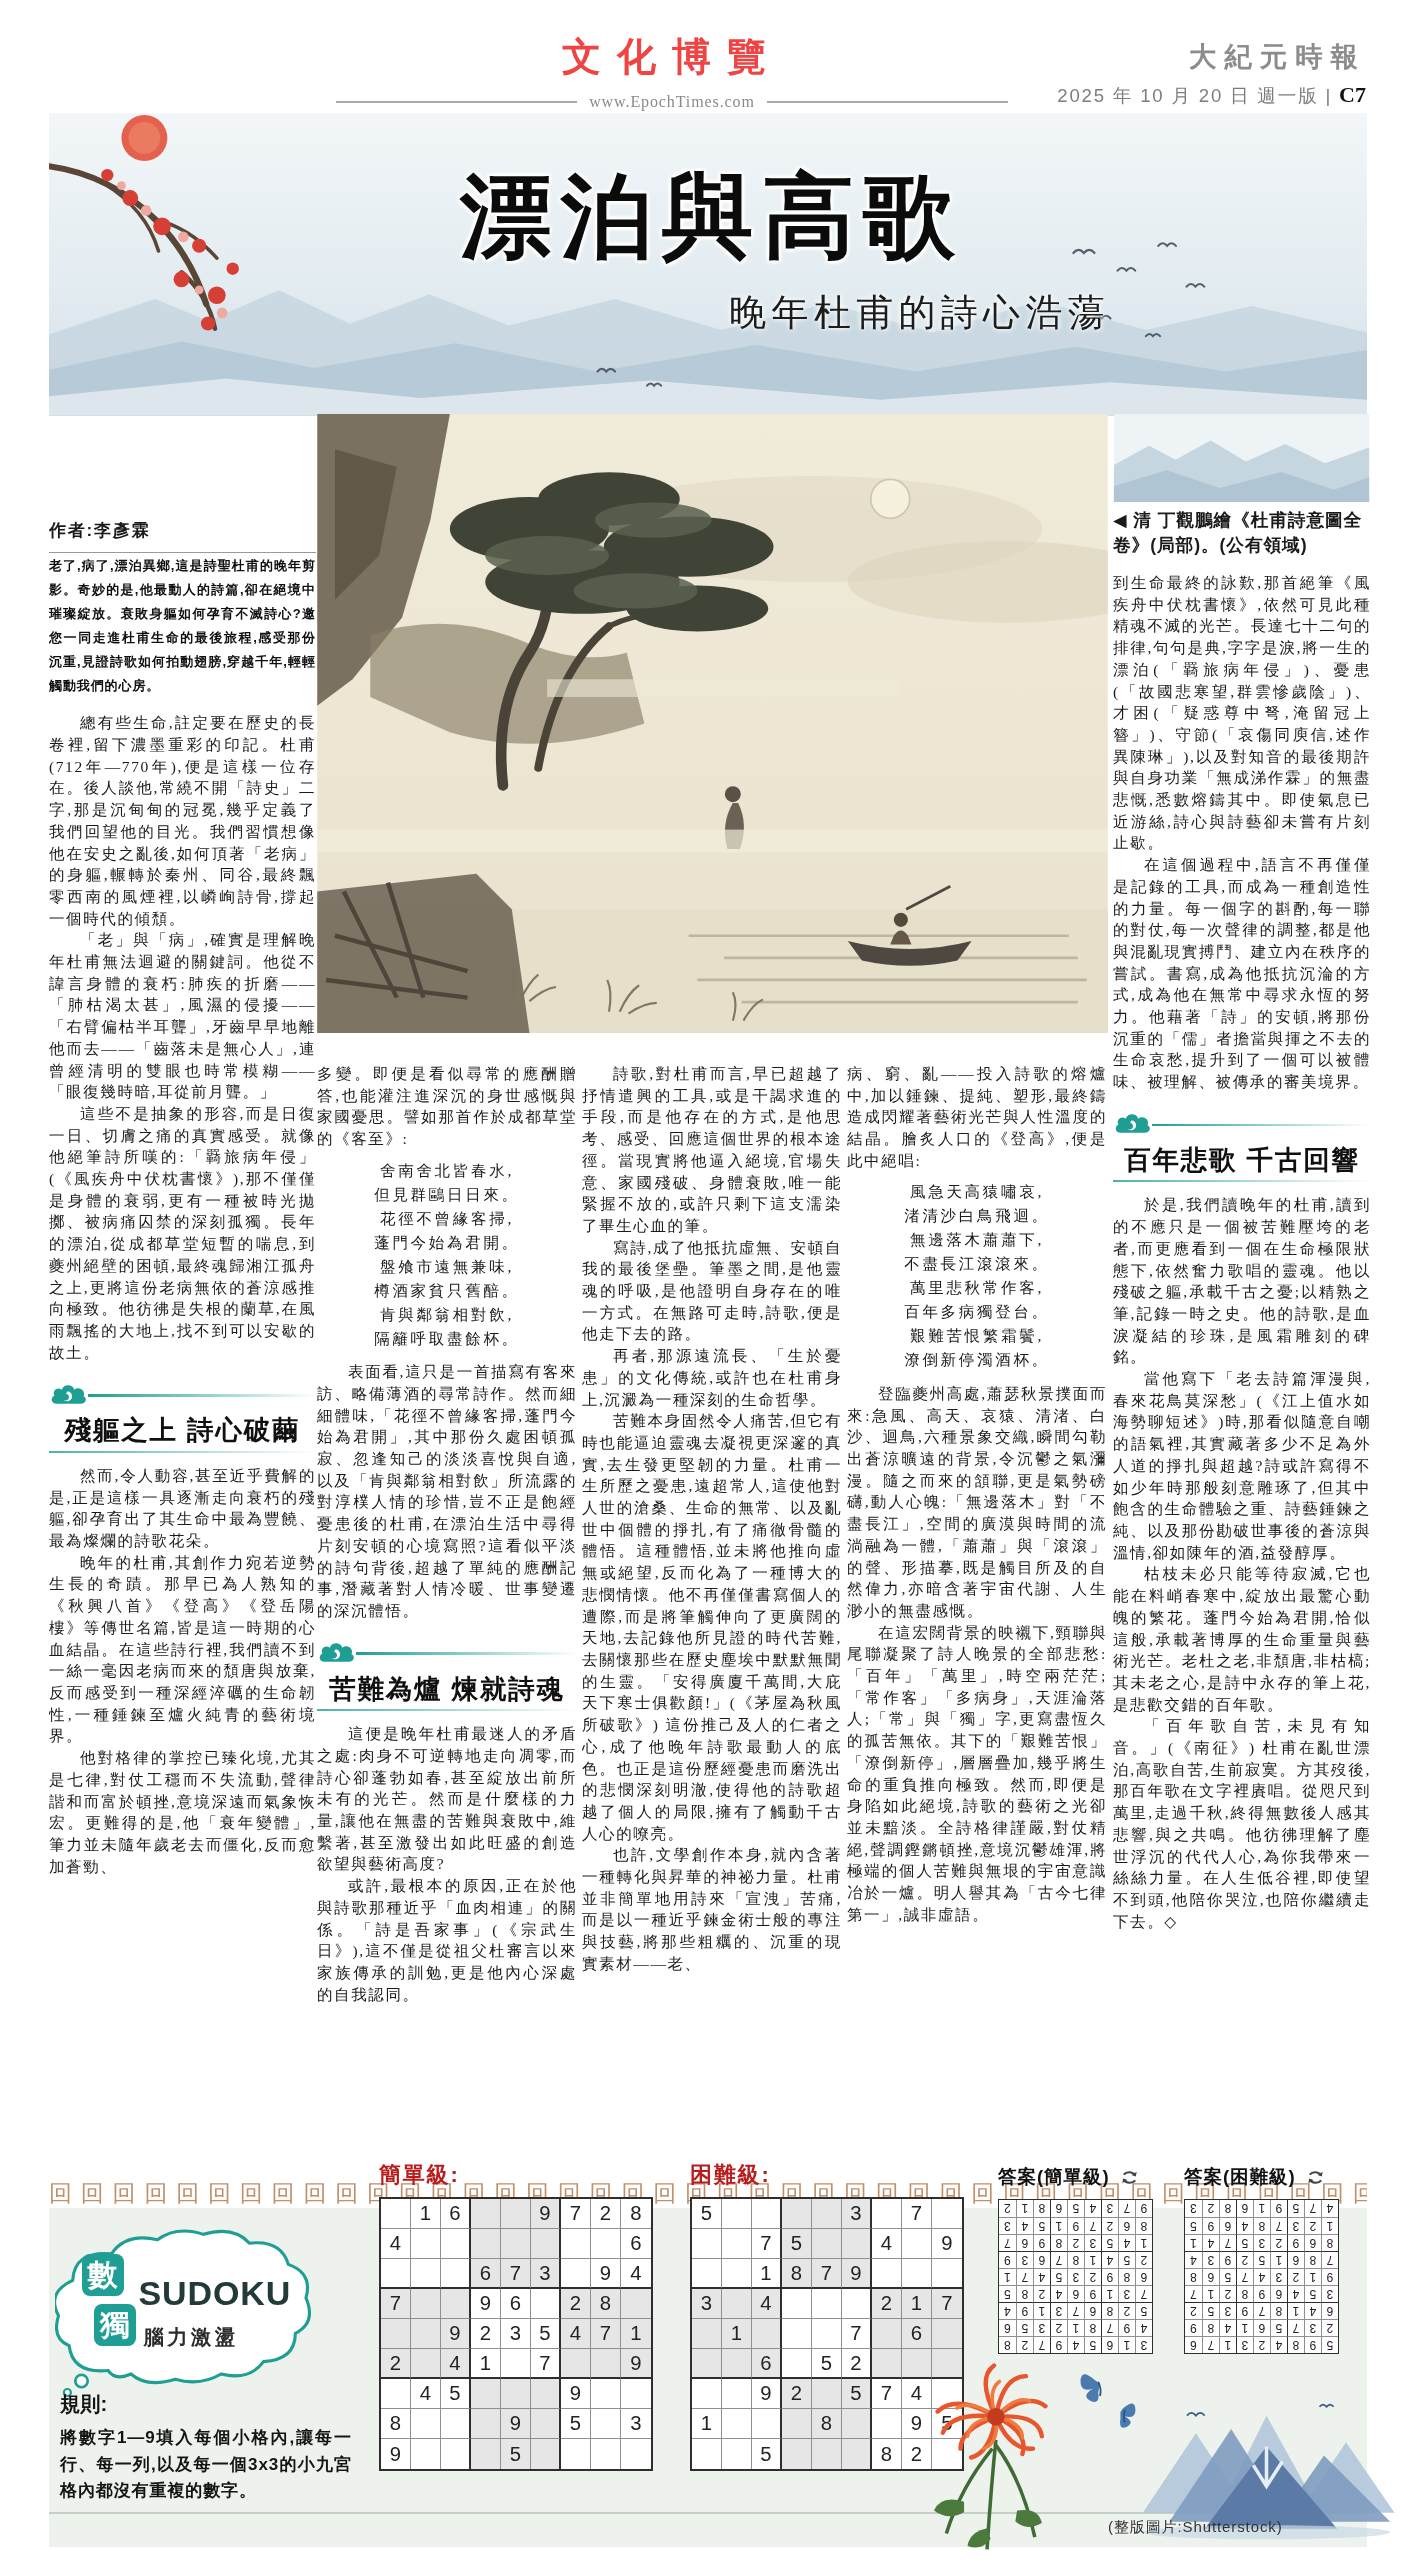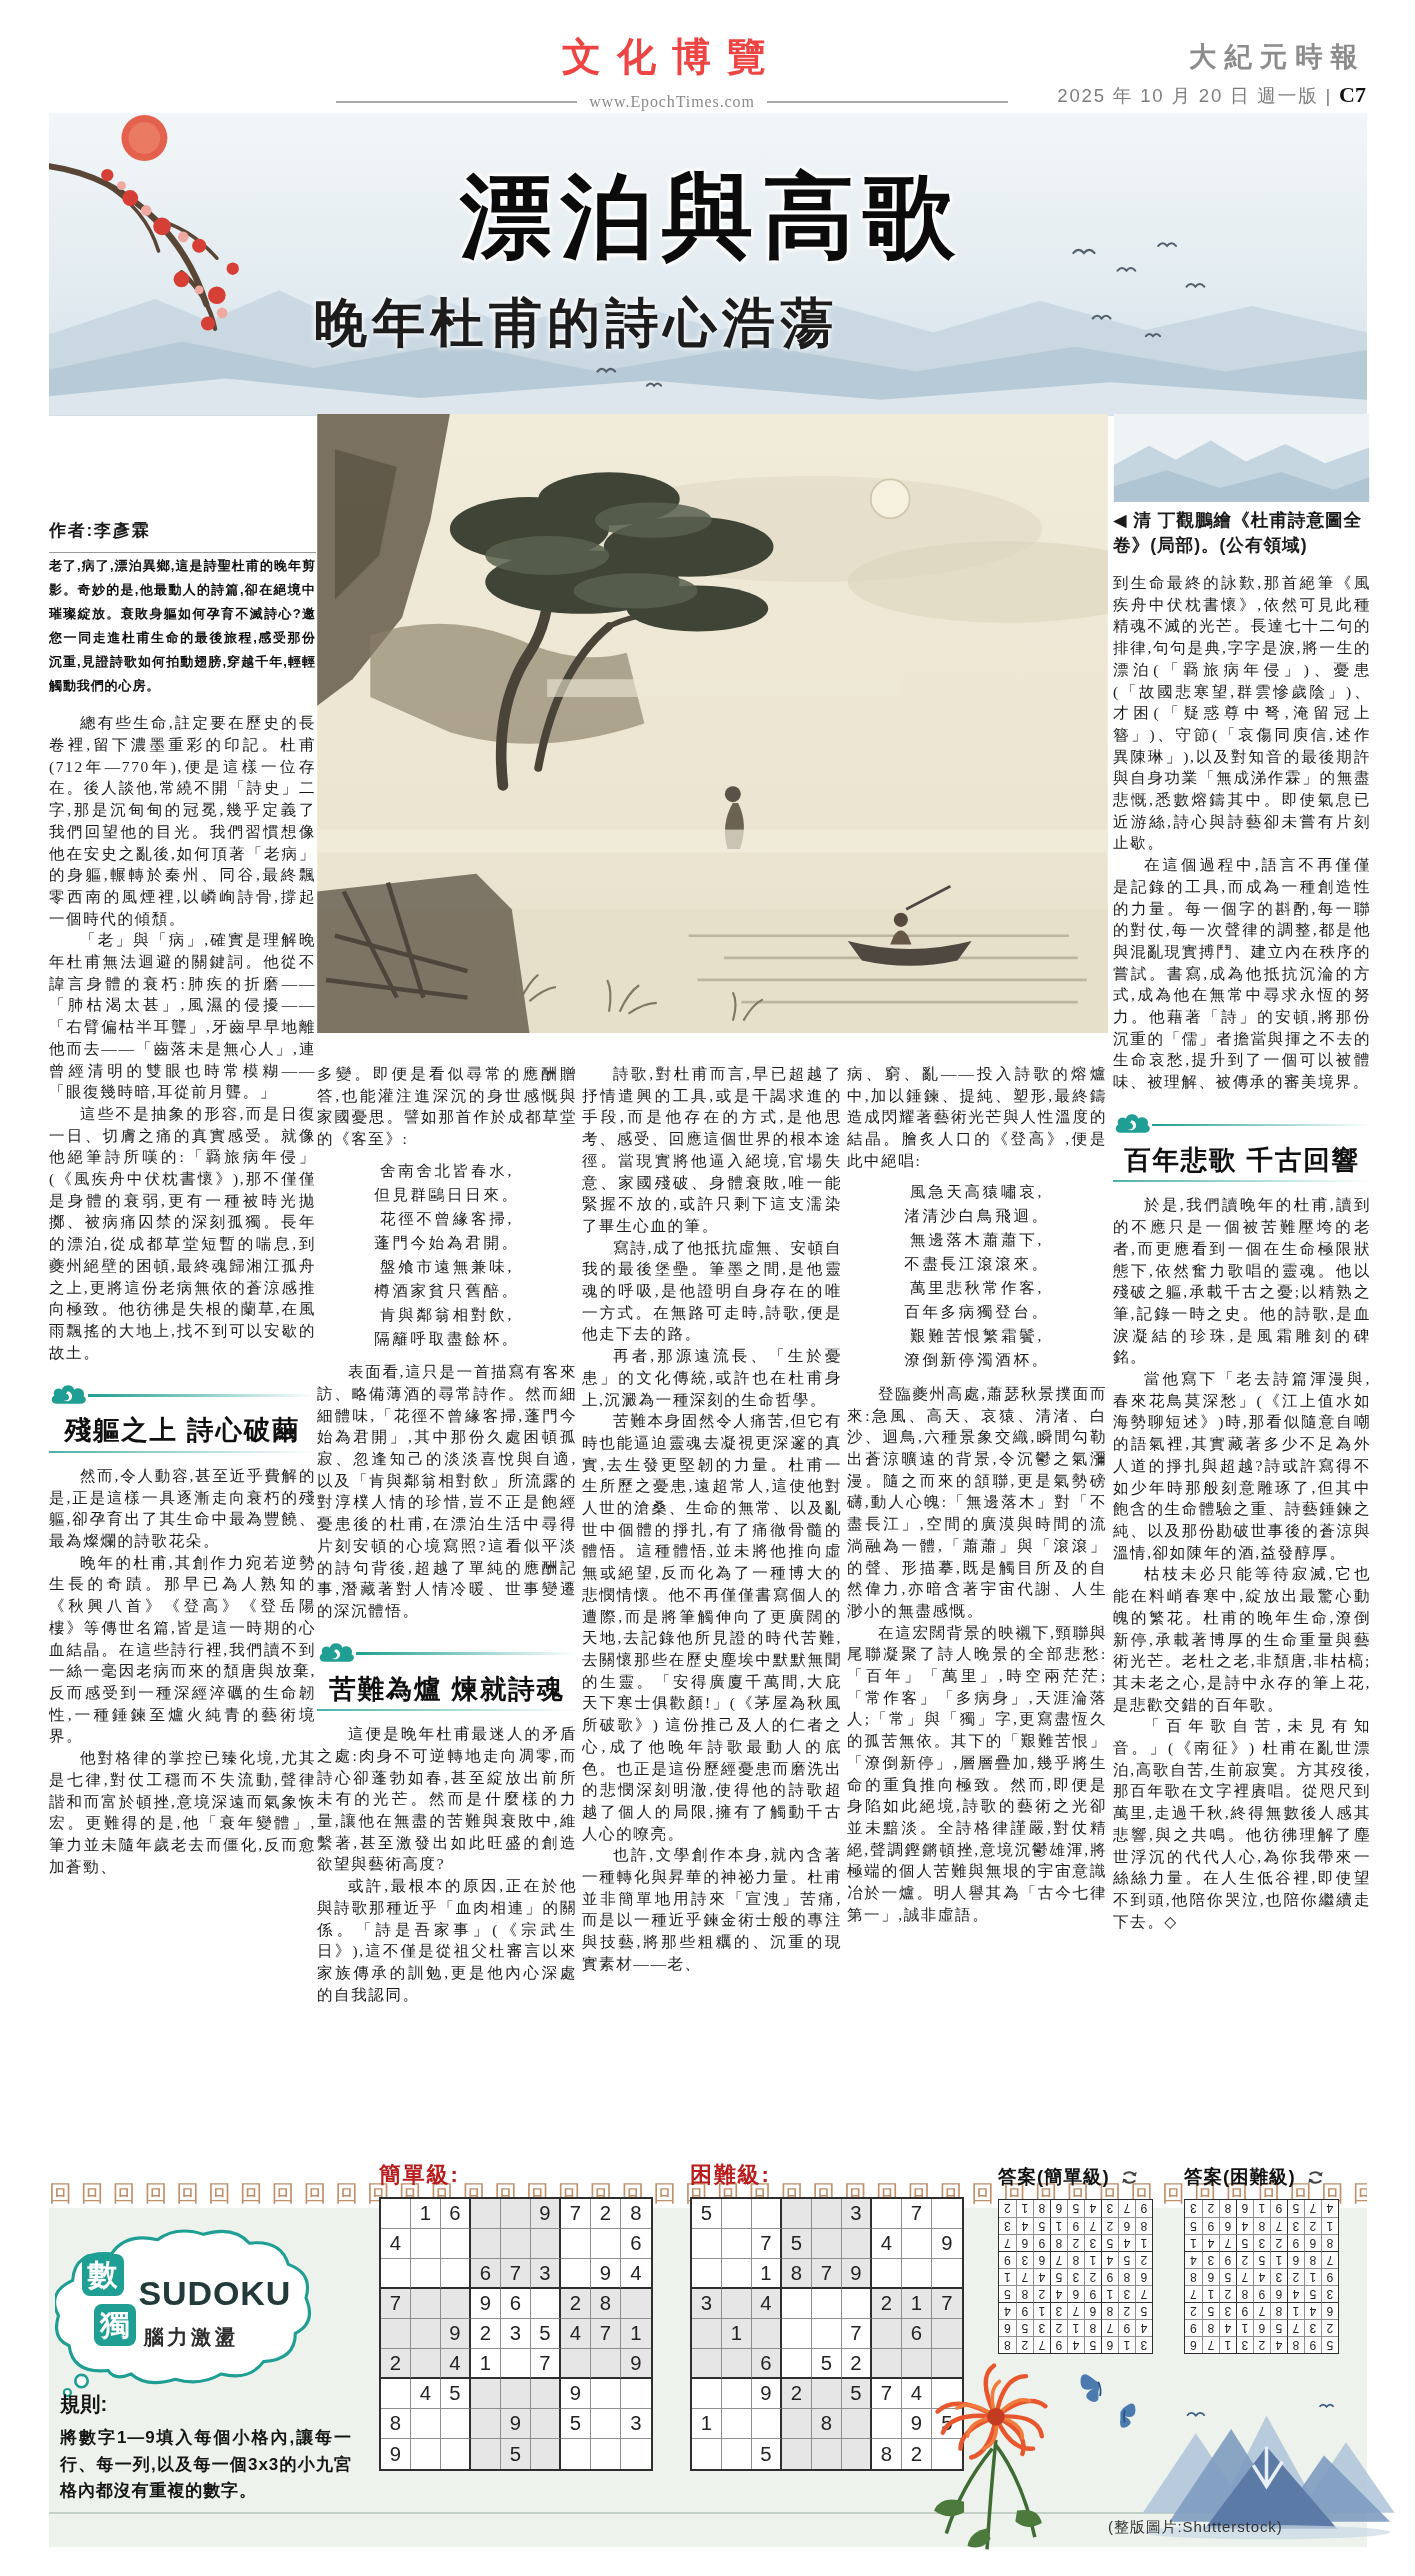--- a/index.html
+++ b/index.html
@@ -18,22 +18,22 @@
   .dateline{margin-top:7px;font-family:"Liberation Sans","DejaVu Sans",sans-serif;
             font-size:18.6px;color:#7d7d7d;letter-spacing:1.8px;}
   .dateline b{color:#111;font-family:"Liberation Serif",serif;font-size:22px;letter-spacing:0;}
   
   .hero{position:absolute;left:49px;top:113px;width:1318px;height:303px;overflow:hidden;}
   .hero svg{position:absolute;left:0;top:0;}
   .hero-title{position:absolute;left:265px;top:42px;width:796px;text-align:center;
       font-family:"Liberation Sans","DejaVu Sans",sans-serif;font-weight:900;font-size:92px;
       letter-spacing:8.8px;color:#0b0b0b;
       text-shadow:0 0 2.7px #fff,0 0 5.3px #fff,1.8px 1.8px 3.5px #fff,-1.8px -1.8px 3.5px #fff,1.8px -1.8px 3.5px #fff,-1.8px 1.8px 3.5px #fff;}
-  .hero-sub{position:absolute;left:265px;top:175px;width:796px;text-align:left;
-      font-family:"Liberation Sans","DejaVu Sans",sans-serif;font-weight:700;font-size:53px;
+  .hero-sub{position:absolute;left:265px;top:175px;width:796px;text-align:right;
+      font-family:"Liberation Sans","DejaVu Sans",sans-serif;font-weight:400;font-size:37px;
       letter-spacing:5.3px;color:#1c1c1c;text-shadow:0 0 4.4px #fff,0 0 7px #fff;}
   .painting{position:absolute;left:317px;top:414px;width:791px;height:619px;}
   .c5mist{position:absolute;left:1113px;top:414px;width:257px;height:88px;}
   
   .col{position:absolute;overflow:hidden;font-size:15.5px;line-height:21.7px;
        letter-spacing:1.6px;text-align:justify;}
   #colA{left:49px;top:520px;width:267px;height:1674px;}
   #colB{left:317px;top:1063px;width:260px;height:1131px;}
   #colC{left:582px;top:1063px;width:260px;height:1131px;}
   #colD{left:847px;top:1063px;width:260px;height:1131px;}
@@ -333,21 +333,21 @@
               <path d="M9 25 C2 25 1 18 6 15 C3 9 10 4 15 8 C17 1 28 1 30 8 C36 3 44 9 41 16 C46 18 44 25 38 25 Z" fill="#1f9e93"></path>
               <path d="M22 10 a6 6 0 1 1 -5 10 a4 4 0 1 0 3 -7" fill="#fff"></path>
             </svg>
             <span class="rule"></span>
           </div>
           <div class="sec-title">百年悲歌 千古回響</div>
           <div class="sec-bot"></div>
         </div>
         <p class="para">於是,我們讀晚年的杜甫,讀到的不應只是一個被苦難壓垮的老者,而更應看到一個在生命極限狀態下,依然奮力歌唱的靈魂。他以殘破之軀,承載千古之憂;以精熟之筆,記錄一時之史。他的詩歌,是血淚凝結的珍珠,是風霜雕刻的碑銘。</p>
         <p class="para">當他寫下「老去詩篇渾漫與,春來花鳥莫深愁」(《江上值水如海勢聊短述》)時,那看似隨意自嘲的語氣裡,其實藏著多少不足為外人道的掙扎與超越?詩或許寫得不如少年時那般刻意雕琢了,但其中飽含的生命體驗之重、詩藝錘鍊之純、以及那份勘破世事後的蒼涼與溫情,卻如陳年的酒,益發醇厚。</p>
-        <p class="para">枯枝未必只能等待寂滅,它也能在料峭春寒中,綻放出最驚心動魄的繁花。杜甫的晚年生命,潦倒新停,承載著博厚的生命重量與藝術光芒。老杜之老,非頹唐,非枯槁;其未老之心,是詩中永存的筆上花,是悲歡交錯的百年歌。</p>
+        <p class="para">枯枝未必只能等待寂滅,它也能在料峭春寒中,綻放出最驚心動魄的繁花。蓬門今始為君開,恰似這般,承載著博厚的生命重量與藝術光芒。老杜之老,非頹唐,非枯槁;其未老之心,是詩中永存的筆上花,是悲歡交錯的百年歌。</p>
         <p class="para">「百年歌自苦,未見有知音。」(《南征》) 杜甫在亂世漂泊,高歌自苦,生前寂寞。方其歿後,那百年歌在文字裡賡唱。從咫尺到萬里,走過千秋,終得無數後人感其悲響,與之共鳴。他彷彿理解了塵世浮沉的代代人心,為你我帶來一絲絲力量。在人生低谷裡,即使望不到頭,他陪你哭泣,也陪你繼續走下去。◇</p>
       </div>
     </div>
 
   <div class="mint"></div>
   <div class="meander"></div>
   <div class="hairline"></div>
 
   <div class="brandcloud">
     <svg width="281" height="168" viewBox="0 0 318 190">

